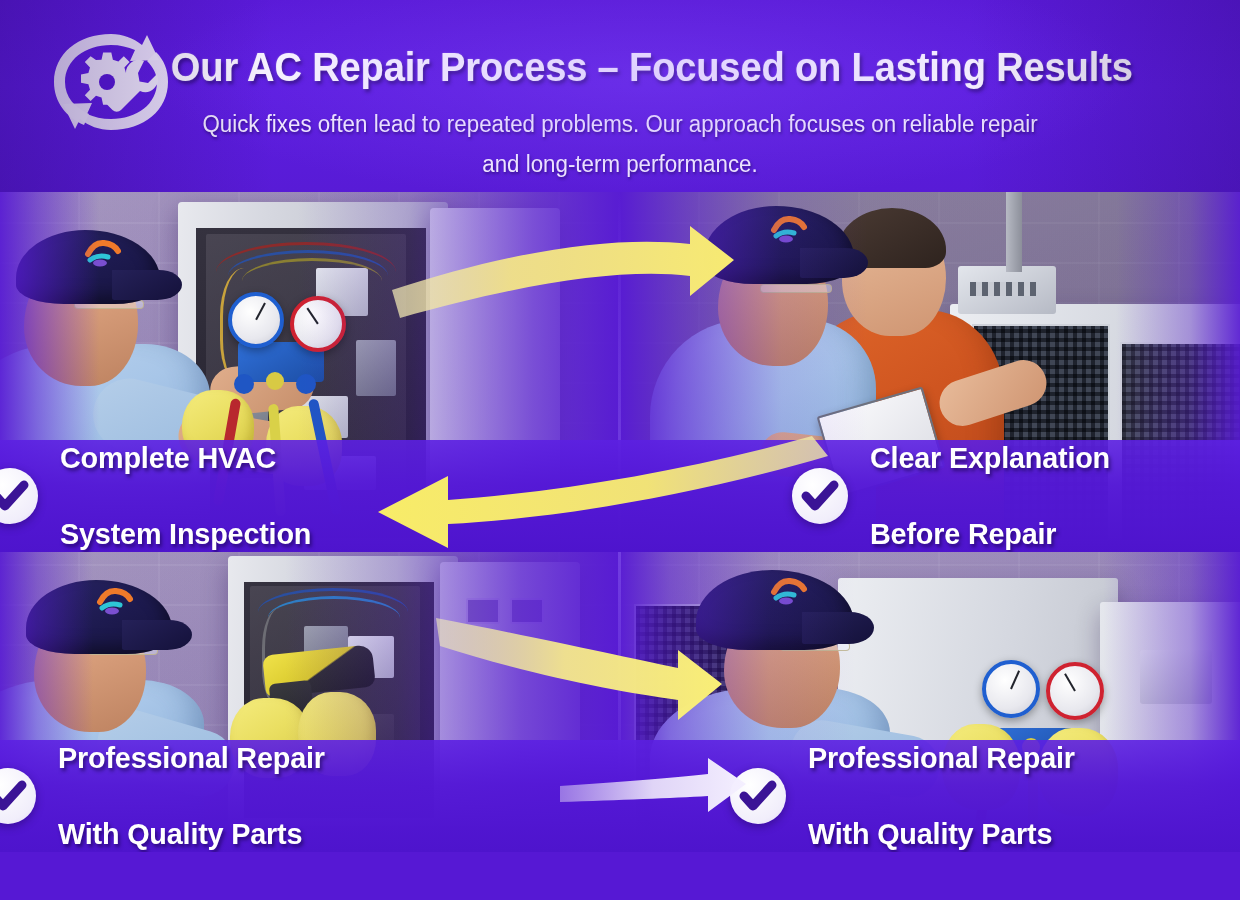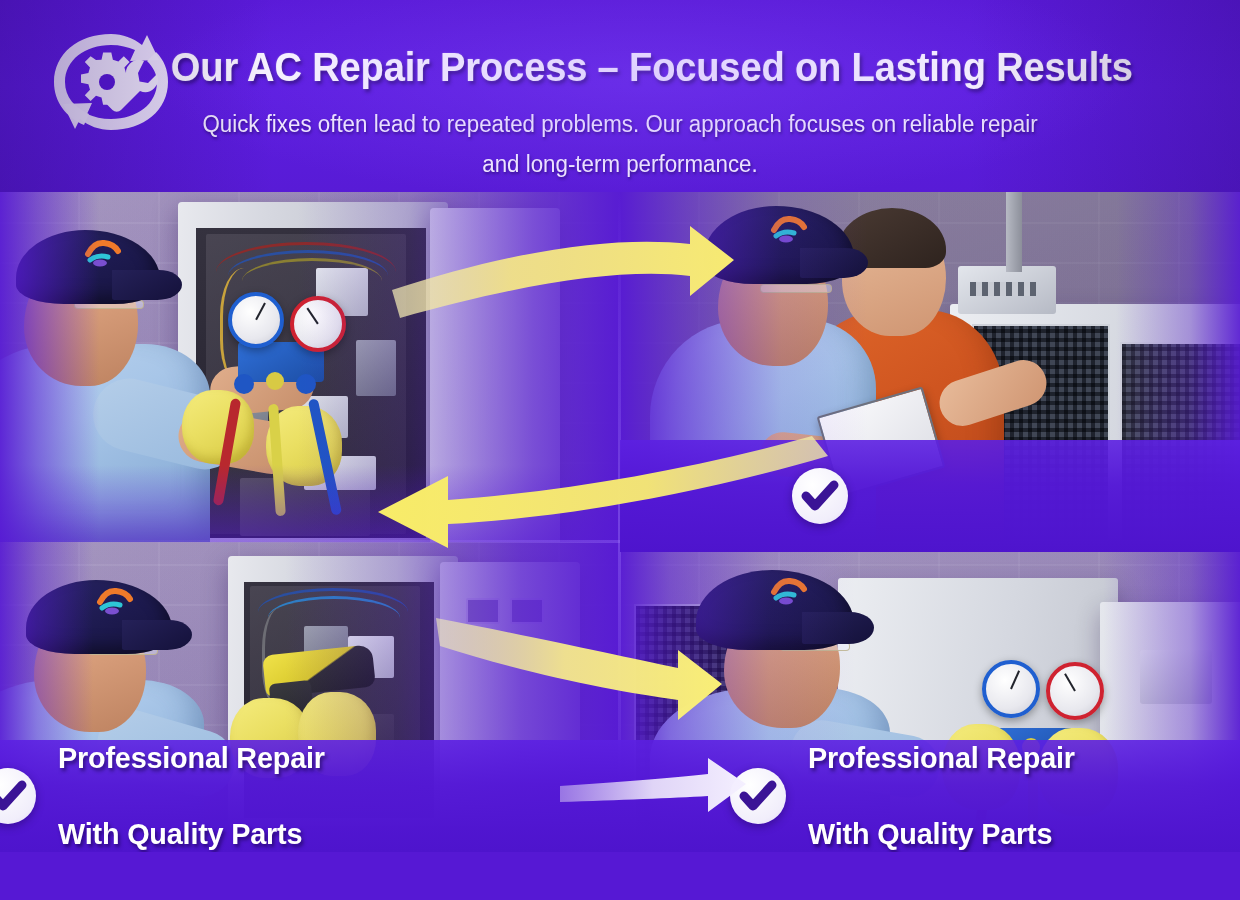--- a/index.html
+++ b/index.html
@@ -555,26 +555,41 @@
         </div>
 
         <div class="tint rightlow"></div>
       </div>
     </div>
 
     <div class="divider-v" style="left:618px; top:0; height:652px;"></div>
     <div class="divider-h" style="top:348px;"></div>
   </div>
 
+  <div class="caption-band cb1">
+    <div class="check-icon">
+      <svg viewBox="0 0 56 56" width="56" height="56" aria-hidden="true">
+        <path d="M14 28 l9 10 l19 -21" stroke="#3b1496" stroke-width="9" fill="none" stroke-linecap="round" stroke-linejoin="round"></path>
+      </svg>
+    </div>
+    <div class="caption-text">
+      <span>Complete HVAC</span>
+      <span>System Inspection</span>
+    </div>
+  </div>
 
   <div class="caption-band cb2">
     <div class="check-icon">
       <svg viewBox="0 0 56 56" width="56" height="56" aria-hidden="true">
         <path d="M14 28 l9 10 l19 -21" stroke="#3b1496" stroke-width="9" fill="none" stroke-linecap="round" stroke-linejoin="round"></path>
       </svg>
+    </div>
+    <div class="caption-text">
+      <span>Clear Explanation</span>
+      <span>Before Repair</span>
     </div>
   </div>
 
   <div class="caption-band cb3">
     <div class="check-icon">
       <svg viewBox="0 0 56 56" width="56" height="56" aria-hidden="true">
         <path d="M14 28 l9 10 l19 -21" stroke="#3b1496" stroke-width="9" fill="none" stroke-linecap="round" stroke-linejoin="round"></path>
       </svg>
     </div>
     <div class="caption-text">

